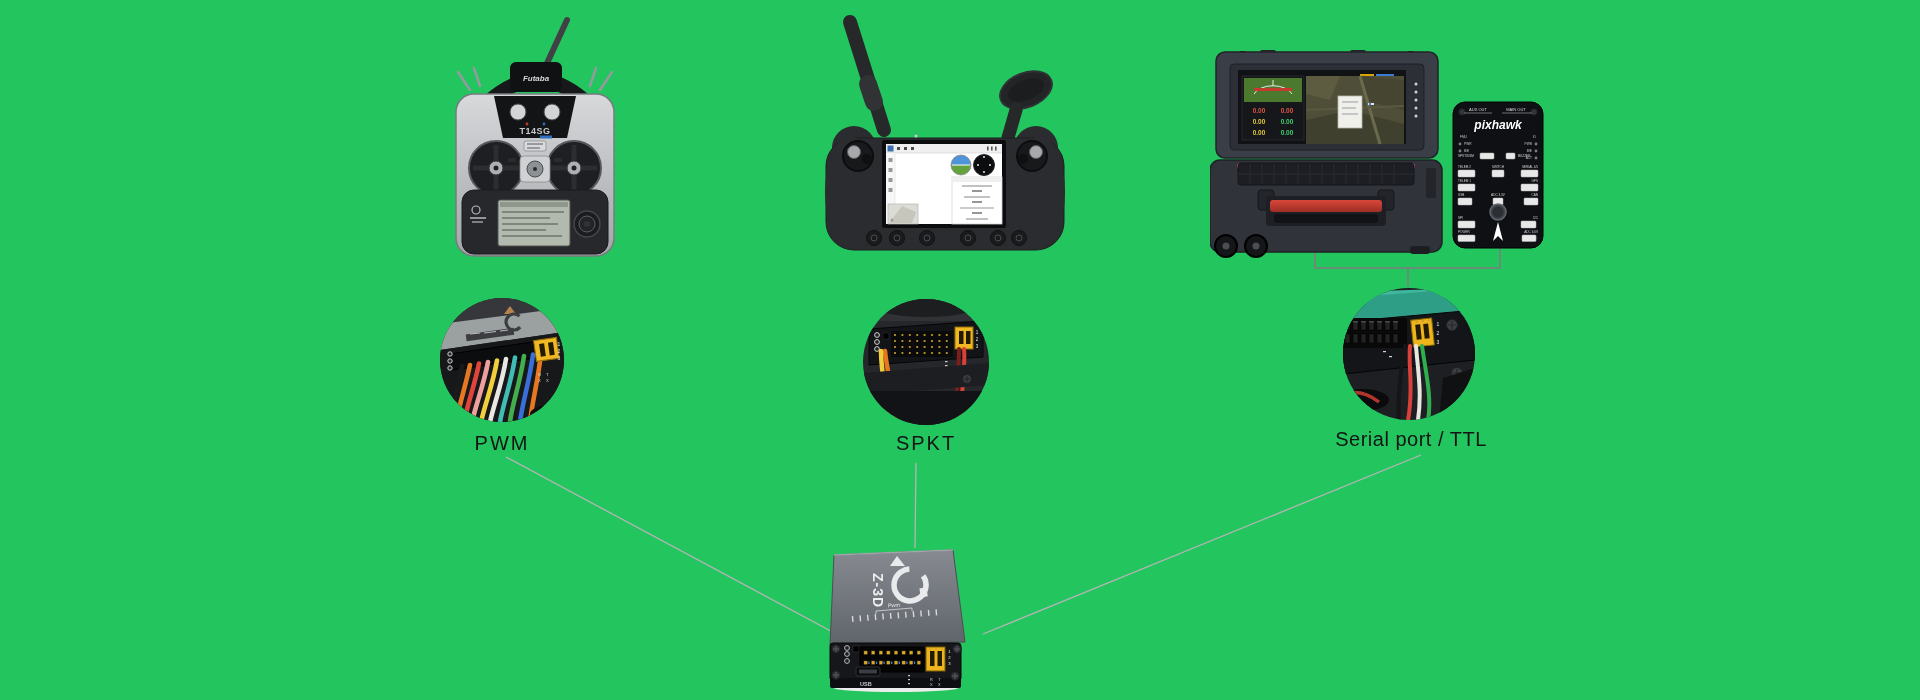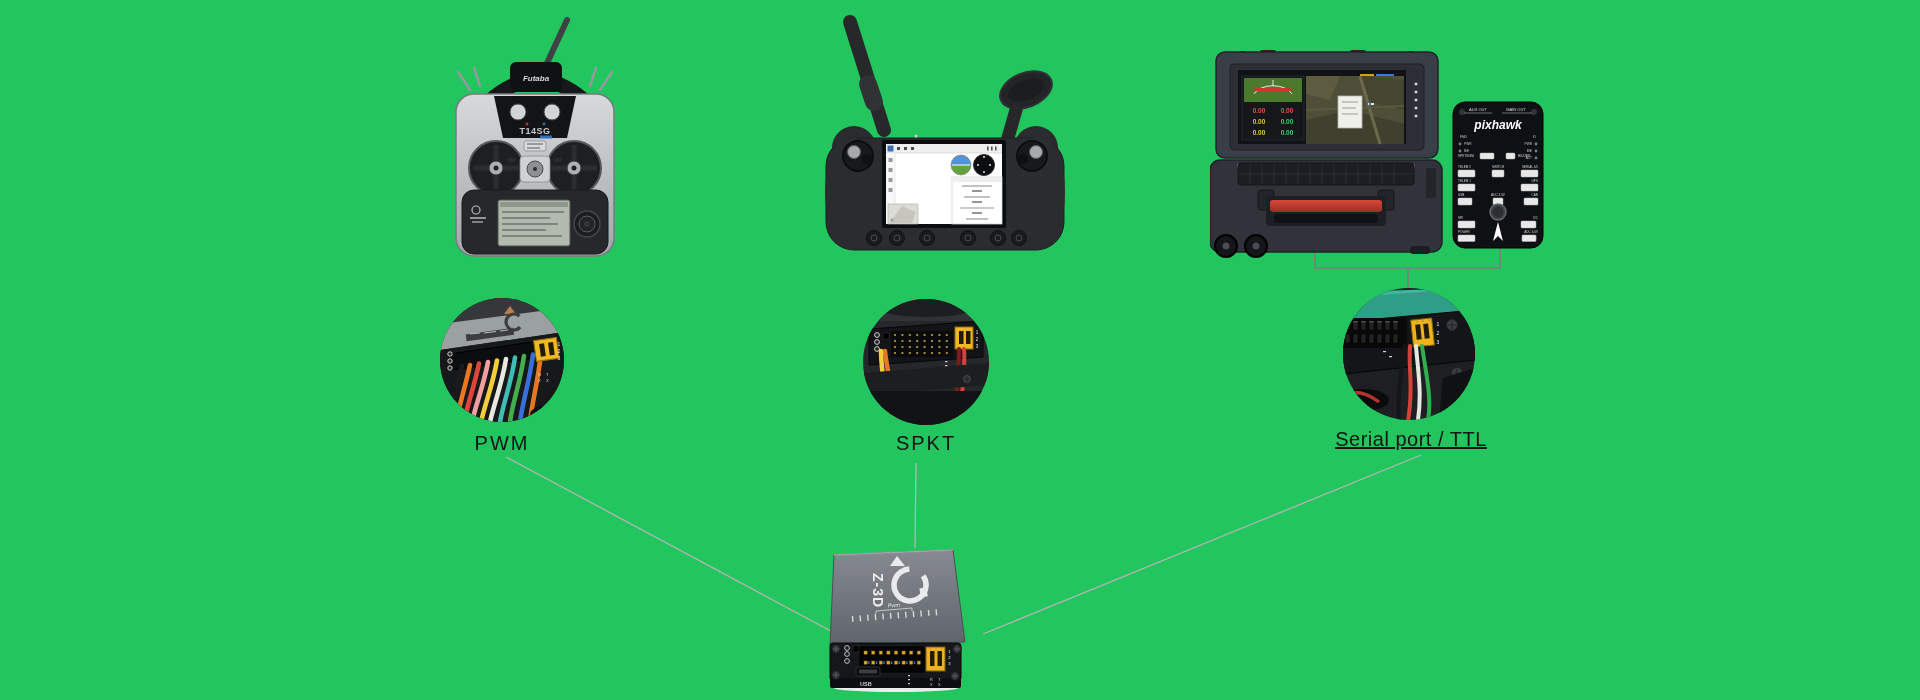--- a/index.html
+++ b/index.html
@@ -2,21 +2,21 @@
 <html><head>
 <meta charset="utf-8">
 <style>
   html,body{margin:0;padding:0;background:#fff;}
   .canvas{position:relative;width:1920px;height:700px;background:#22c55e;overflow:hidden;
           font-family:"Liberation Sans",sans-serif;padding-left:37px;}
   .dev{position:absolute;}
   .inset{position:absolute;border-radius:50%;overflow:hidden;}
   .inset svg{display:block;width:100%;height:100%;}
   .conn-label{position:absolute;color:#141414;font-size:20px;text-align:center;white-space:nowrap;}
-  .ls2{letter-spacing:2px;} .ls05{letter-spacing:.5px;text-decoration:underline;}
+  .ls2{letter-spacing:2px;} .ls05{letter-spacing:.5px;}
   .wires{position:absolute;left:0;top:0;}
   text{font-family:"Liberation Sans",sans-serif;}
 </style>
 </head>
 <body>
 
 <div class="canvas">
 
   <svg class="wires" width="1920" height="700" viewBox="0 0 1920 700">
     <line x1="506" y1="457" x2="842" y2="637" stroke="#b5b5b5" stroke-width="1.3"></line>

